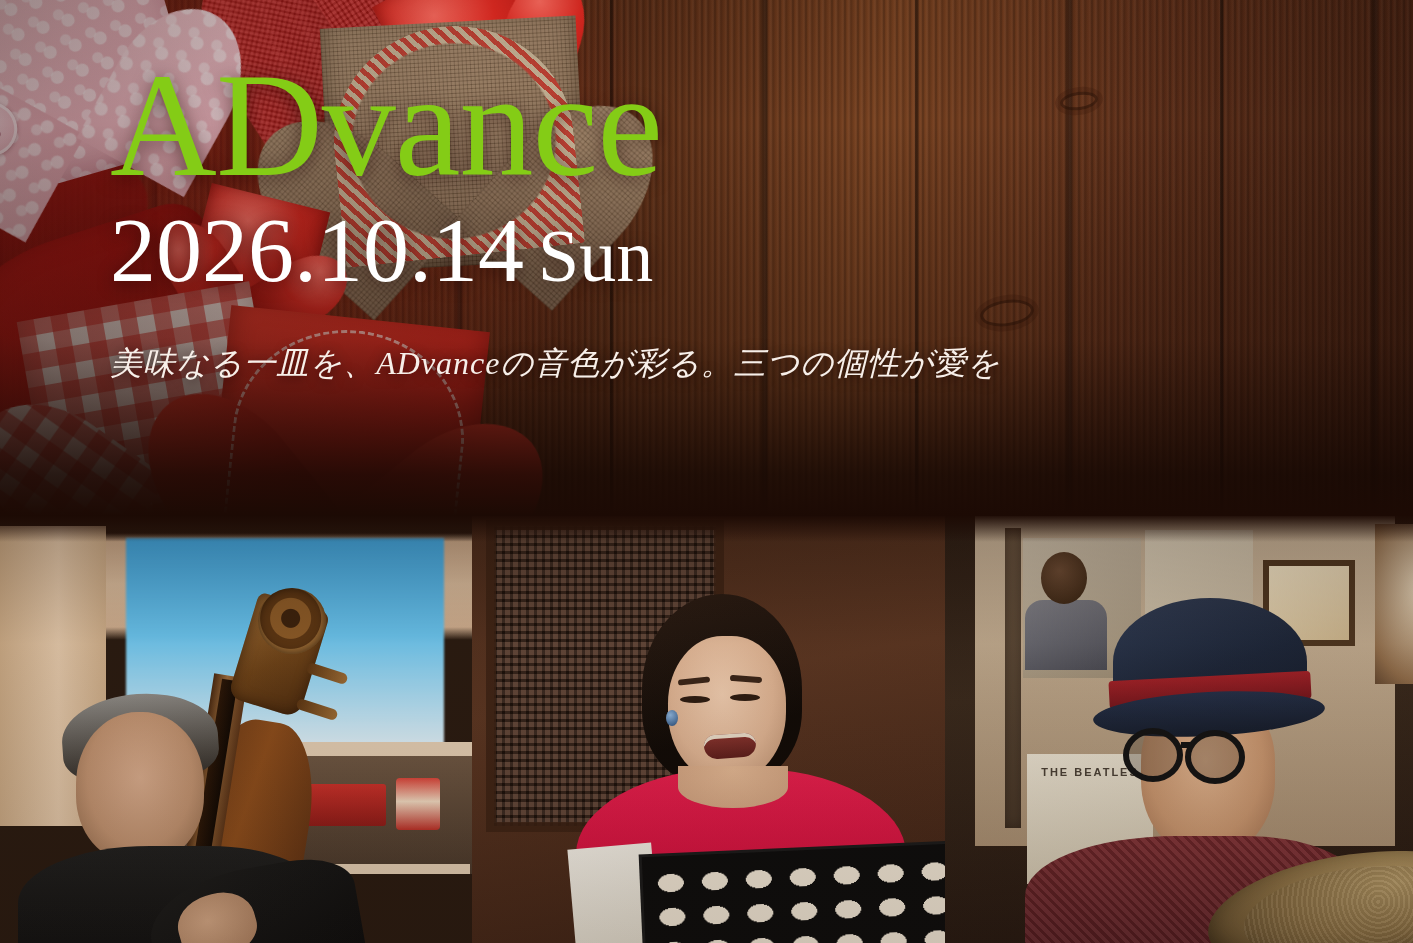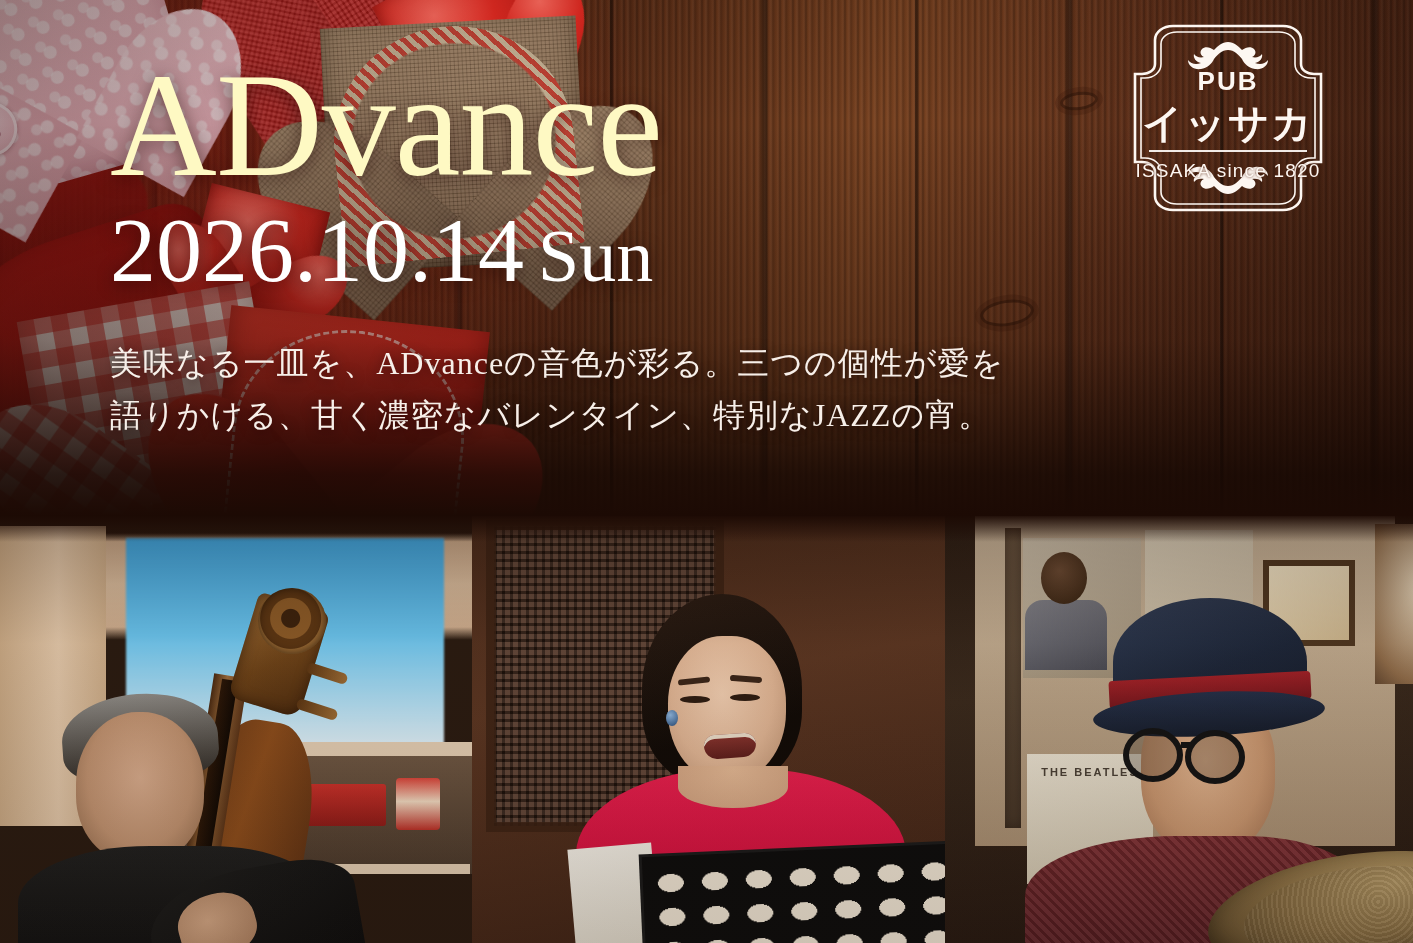--- a/index.html
+++ b/index.html
@@ -157,32 +157,32 @@
   .hero-shade {
     position:absolute; inset:0;
     background:
       linear-gradient(180deg, rgba(24,8,3,0.10) 0%, rgba(24,8,3,0.00) 24%, rgba(24,8,3,0.30) 66%, rgba(22,8,3,0.88) 92%, #1c0a04 100%),
       linear-gradient(90deg, rgba(20,7,3,0.34) 0%, rgba(20,7,3,0.0) 34%, rgba(20,7,3,0.0) 72%, rgba(20,7,3,0.20) 100%);
   }
 
   
   .hero-text { position:absolute; left:110px; top:56px; z-index:6; }
   .title {
-    color:#fef9c3; font-size:148px; line-height:0.94; letter-spacing:-1px;
+    color:#84cc16; font-size:148px; line-height:0.94; letter-spacing:-1px;
     text-shadow:0 3px 18px rgba(30,6,2,0.55);
   }
   .date {
     color:#fff; font-size:92px; line-height:1.08; margin-top:6px;
     text-shadow:0 3px 16px rgba(30,6,2,0.55);
     white-space:nowrap;
   }
   .date .dow { font-size:74px; margin-left:14px; }
   .desc {
     margin-top:38px; color:#f7efe9; font-size:32px; line-height:1.62;
-    letter-spacing:1px; text-shadow:0 2px 12px rgba(26,6,2,0.7);
+    letter-spacing:1px; text-shadow:0 2px 12px rgba(26,6,2,0.7);font-style:italic;
   }
   .desc div { white-space:nowrap; }
 
   
   .logo { position:absolute; right:78px; top:18px; width:214px; height:200px; z-index:7; }
   .logo svg { display:block; width:100%; height:100%; }
   .logo-pub {
     position:absolute; left:0; right:0; top:48px; text-align:center;
     color:#fdf7f2; font-family:"Liberation Sans", sans-serif; font-weight:bold;
     font-size:26px; letter-spacing:2px;
@@ -512,58 +512,23 @@
 
     <div class="hero-shade"></div>
 
     <div class="hero-text">
       <div class="title">ADvance</div>
       <div class="date">
         <span>2026.10.14</span><span class="dow">Sun</span>
       </div>
       <div class="desc">
         <div>美味なる一皿を、ADvanceの音色が彩る。三つの個性が愛を</div>
-        <div>語りかける、甘く濃密なバレンタイン、特別なJAZZの宵。</div>
       </div>
     </div>
 
-    <div class="logo">
-      <svg viewBox="0 0 214 200" aria-hidden="true">
-        <g fill="none" stroke="#fdf7f2" stroke-width="2.6">
-          <path d="M34 22 C34 14 42 8 52 8 L162 8 C172 8 180 14 180 22
-                   L180 46 C180 52 186 56 193 56 L200 56 L200 144 L193 144
-                   C186 144 180 148 180 154 L180 178 C180 186 172 192 162 192
-                   L52 192 C42 192 34 186 34 178 L34 154 C34 148 28 144 21 144
-                   L14 144 L14 56 L21 56 C28 56 34 52 34 46 Z"></path>
-          <path d="M40 26 C40 19 47 14 56 14 L158 14 C167 14 174 19 174 26
-                   L174 46 C174 54 181 60 190 60 L194 60 L194 140 L190 140
-                   C181 140 174 146 174 154 L174 174 C174 181 167 186 158 186
-                   L56 186 C47 186 40 181 40 174 L40 154 C40 146 33 140 24 140
-                   L20 140 L20 60 L24 60 C33 60 40 54 40 46 Z" stroke-width="1.6"></path>
-        </g>
-        <g fill="#fdf7f2">
-          <path d="M107 24 c-6 0 -10 4 -14 8 c-4 -3 -9 -4 -12 -1 c-3 3 -1 7 2 8
-                   c-4 1 -8 0 -10 -3 c-1 4 2 8 7 9 c-5 2 -10 1 -13 -3 c0 6 6 10 13 9
-                   c6 -1 11 -5 13 -10 c3 -4 8 -9 14 -9 z"></path>
-          <path d="M107 24 c6 0 10 4 14 8 c4 -3 9 -4 12 -1 c3 3 1 7 -2 8
-                   c4 1 8 0 10 -3 c1 4 -2 8 -7 9 c5 2 10 1 13 -3 c0 6 -6 10 -13 9
-                   c-6 -1 -11 -5 -13 -10 c-3 -4 -8 -9 -14 -9 z"></path>
-          <path d="M107 176 c-6 0 -10 -4 -14 -8 c-4 3 -9 4 -12 1 c-3 -3 -1 -7 2 -8
-                   c-4 -1 -8 0 -10 3 c-1 -4 2 -8 7 -9 c-5 -2 -10 -1 -13 3 c0 -6 6 -10 13 -9
-                   c6 1 11 5 13 10 c3 4 8 9 14 9 z"></path>
-          <path d="M107 176 c6 0 10 -4 14 -8 c4 3 9 4 12 1 c3 -3 1 -7 -2 -8
-                   c4 -1 8 0 10 3 c1 -4 -2 -8 -7 -9 c5 -2 10 -1 13 3 c0 -6 -6 -10 -13 -9
-                   c-6 1 -11 5 -13 10 c-3 4 -8 9 -14 9 z"></path>
-        </g>
-      </svg>
-      <div class="logo-pub">PUB</div>
-      <div class="logo-kana">イッサカ</div>
-      <div class="logo-rule"></div>
-      <div class="logo-since">ISSAKA since 1820</div>
-    </div>
   </div>
 
   <div class="photos">
 
     <div class="photo" id="photo-bass">
       <div class="bg"></div>
       <div class="p1-blue"></div>
       <div class="p1-shelfback"></div>
       <div class="p1-shelf"></div>
       <div class="p1-tin"></div>

